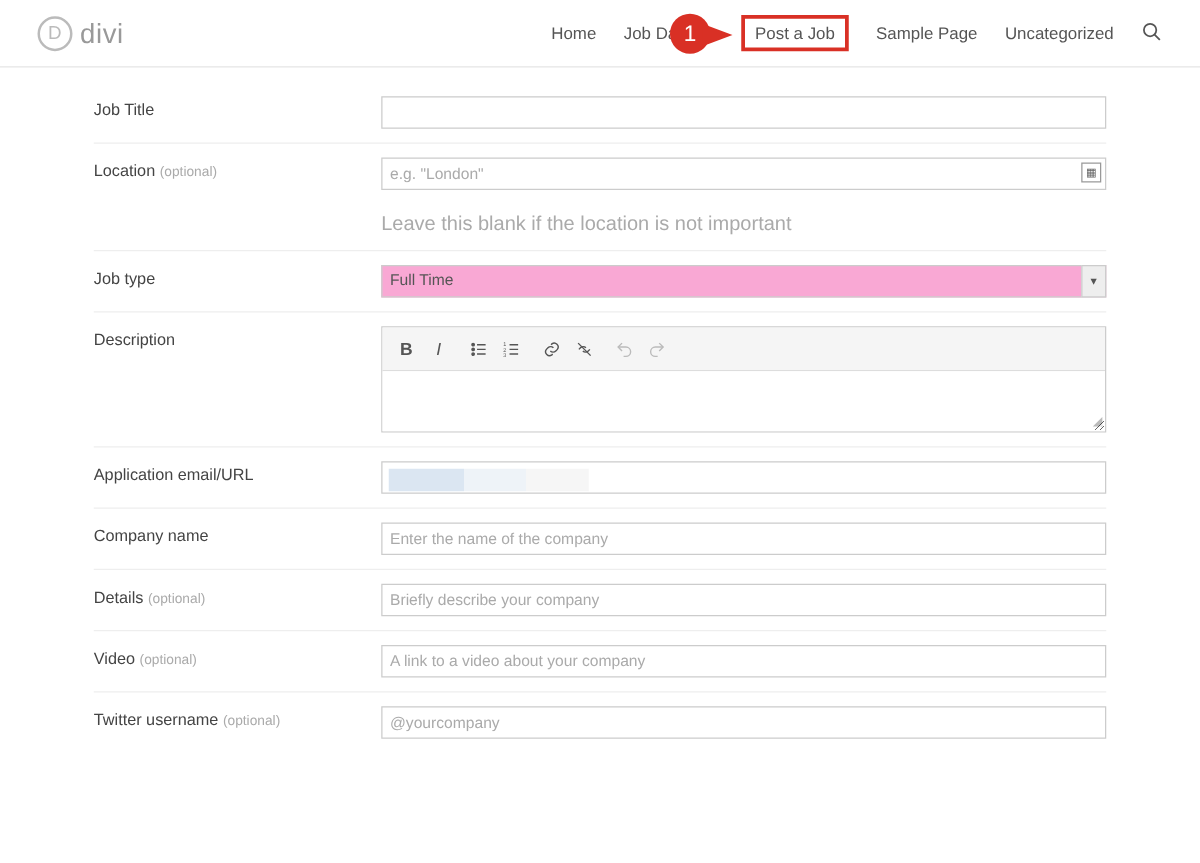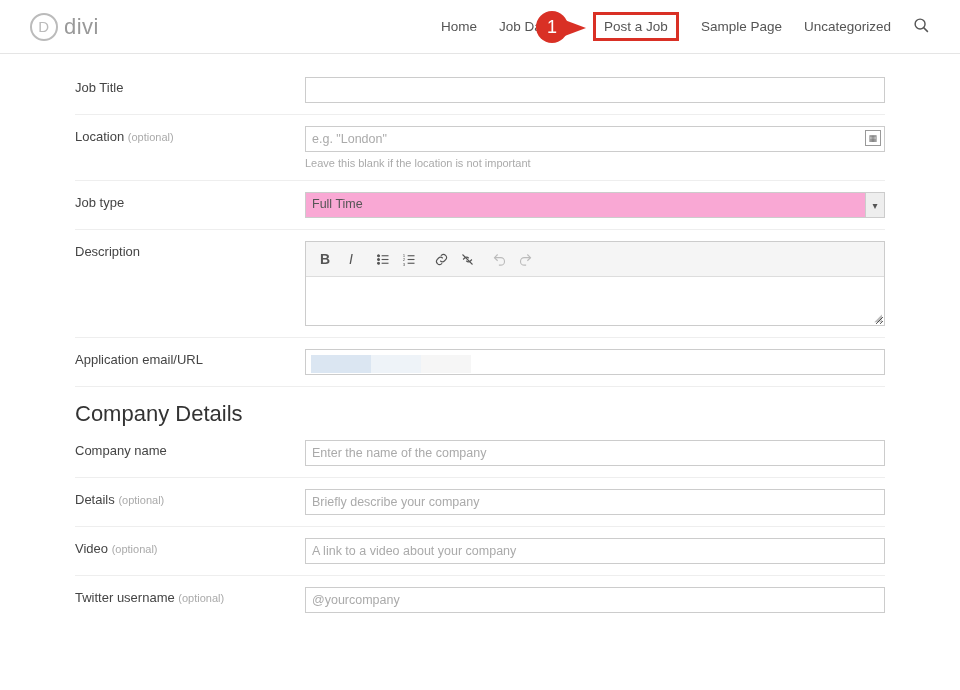--- a/index.html
+++ b/index.html
@@ -132,22 +132,22 @@
       width: 20px;
       height: 26px;
       background: #eee;
       border: 1px solid #ccc;
       border-left: 1px solid #ccc;
       display:flex;align-items:center;justify-content:center;
       font-size:10px;color:#555;
     }
     .hint {
       color: #aaa;
-      font-size: 11px;
-      margin-top: 5px;
+      font-size: 16px;
+      margin-top: 19px;
     }
     .signed-in {
       font-size: 13px;
       color: #444;
     }
     .signed-in b { font-weight: 600; }
     .signout {
       color: #2ea3f2;
       text-decoration: none;
       font-size: 13px;
@@ -343,21 +343,20 @@
 
   <div class="field-row">
     <div class="field-label">Application email/URL</div>
     <div class="field-content">
       <div class="text-input" style="padding:2px;">
         <div class="masked"></div>
       </div>
     </div>
   </div>
 
-  <h2 class="section-title">Company Details</h2>
 
   <div class="field-row">
     <div class="field-label">Company name</div>
     <div class="field-content">
       <input type="text" class="text-input" placeholder="Enter the name of the company" style="">
     </div>
   </div>
 
 
   <div class="field-row">

